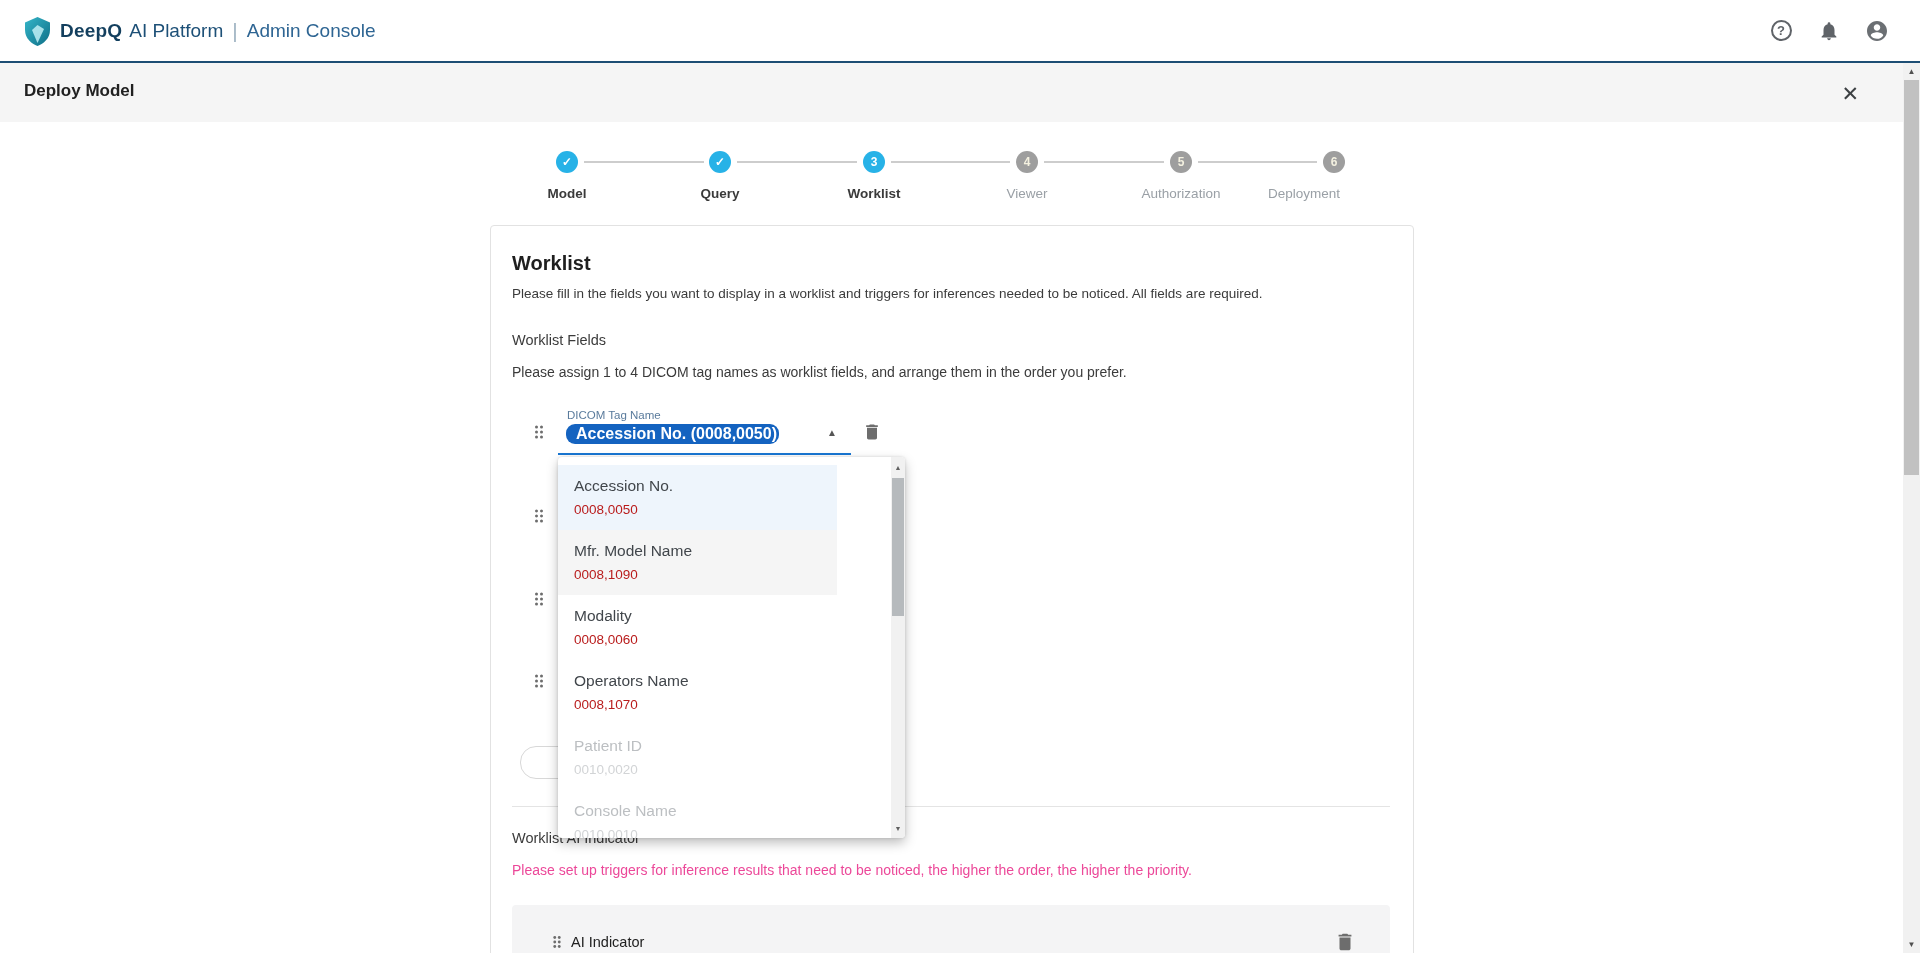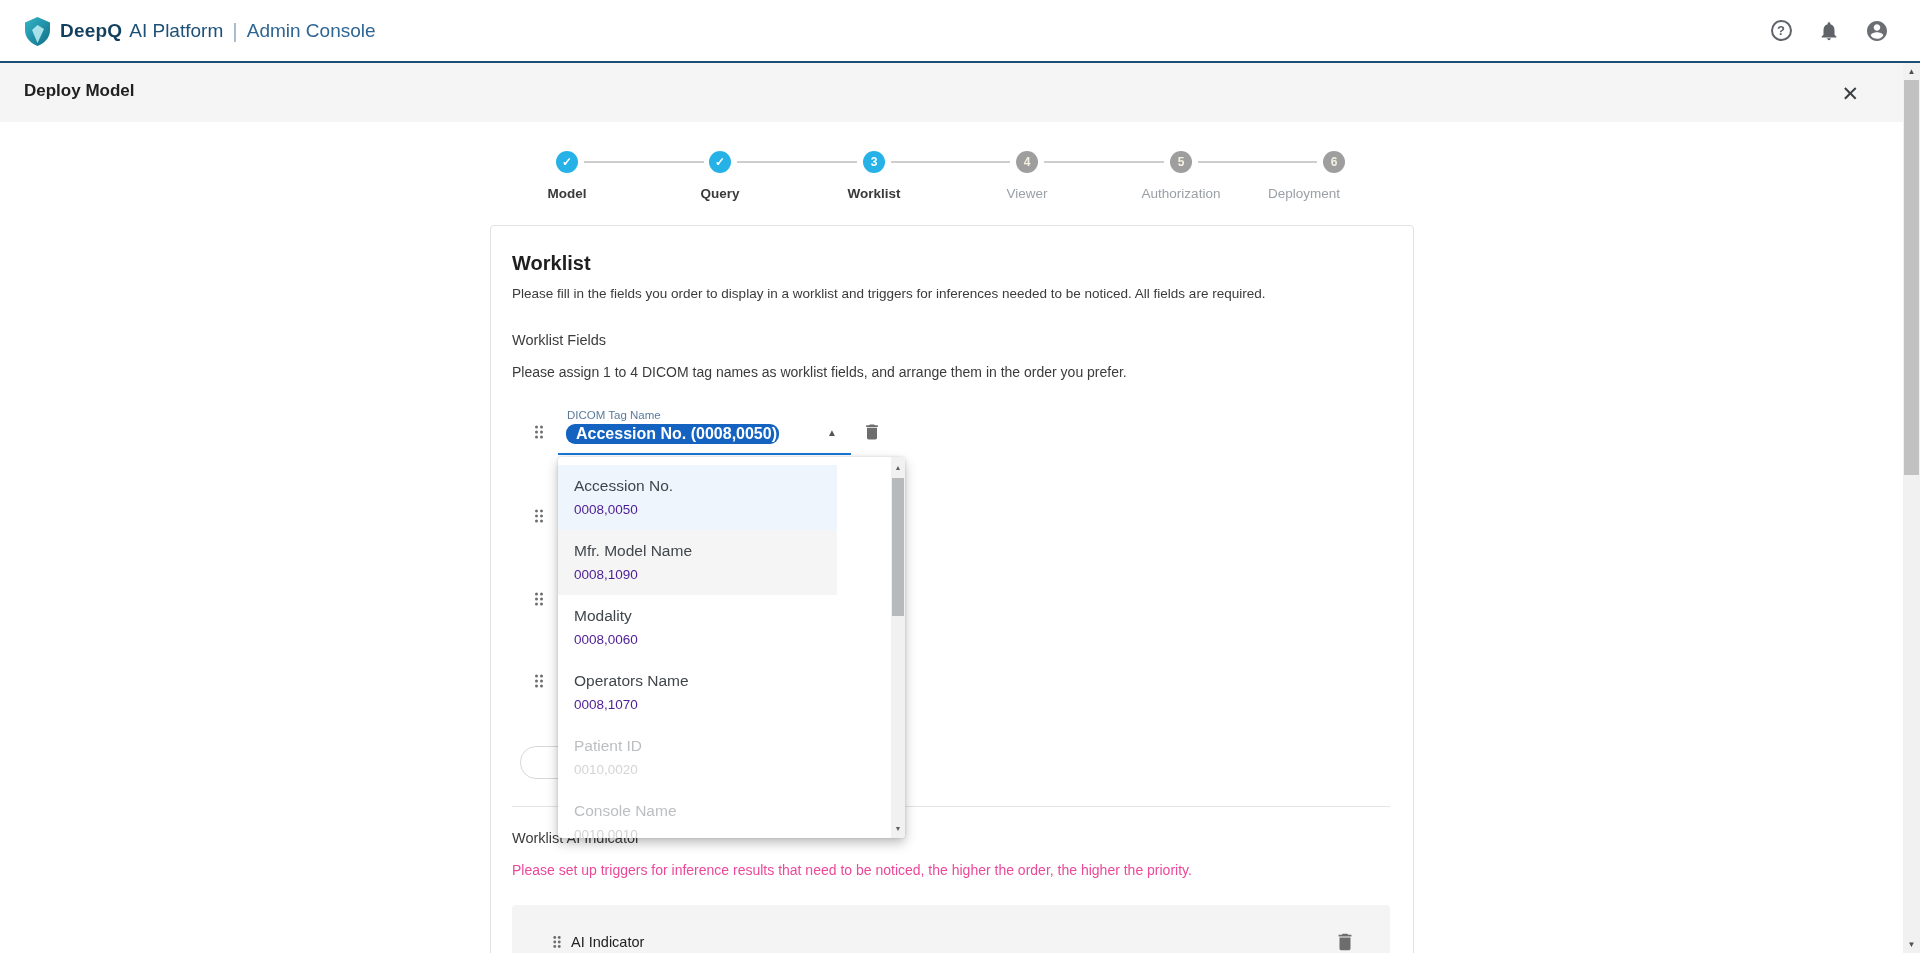--- a/index.html
+++ b/index.html
@@ -65,21 +65,21 @@
 
   .ai-panel{position:absolute;left:512px;top:905px;width:878px;height:130px;background:#f4f4f5;border-radius:4px;}
   .ai-row-label{position:absolute;left:571px;top:934px;font-size:14.5px;color:#212121;}
 
   
   .menu{position:absolute;left:558px;top:457px;width:347px;height:381px;background:#fff;border-radius:4px;
         box-shadow:0 5px 12px rgba(0,0,0,.26),0 0 3px rgba(0,0,0,.14);z-index:30;overflow:hidden;}
   .menu-items{position:absolute;left:0;top:8px;width:279px;}
   .menu-item{height:65px;padding:10px 10px 0 16px;box-sizing:border-box;cursor:pointer;}
   .menu-item .mi-name{font-size:15.5px;color:#41464b;line-height:22px;}
-  .menu-item .mi-tag{font-size:13.5px;color:#4c1d95;line-height:19px;margin-top:3px;}
+  .menu-item .mi-tag{font-size:13.5px;color:#b91c1c;line-height:19px;margin-top:3px;}
   .menu-item.selected{background:#eef5fc;}
   .menu-item.hover{background:#f5f5f5;}
   .menu-item.disabled{cursor:default;}
   .menu-item.disabled .mi-name{color:#bcbfc2;}
   .menu-item.disabled .mi-tag{color:#d2d4d6;}
   .menu-scrollbar{position:absolute;right:0;top:0;width:14px;height:381px;background:#f1f1f1;}
   .msb-arrow{position:absolute;left:0;width:14px;height:14px;display:flex;align-items:center;justify-content:center;font-size:7px;color:#606060;}
   .msb-arrow.up{top:3px;}
   .msb-arrow.down{bottom:3px;}
   .msb-thumb{position:absolute;left:1px;top:21px;width:12px;height:138px;background:#b6babd;}
@@ -162,21 +162,21 @@
     <div class="step-label done" style="left:650px;">Query</div>
     <div class="step-label done" style="left:804px;">Worklist</div>
     <div class="step-label todo" style="left:957px;">Viewer</div>
     <div class="step-label todo" style="left:1111px;">Authorization</div>
     <div class="step-label todo" style="left:1234px;">Deployment</div>
   </div>
 
   <div class="card"></div>
 
   <div class="h-worklist">Worklist</div>
-  <div class="t-desc">Please fill in the fields you order to display in a worklist and triggers for inferences needed to be noticed. All fields are required.</div>
+  <div class="t-desc">Please fill in the fields you want to display in a worklist and triggers for inferences needed to be noticed. All fields are required.</div>
   <div class="t-fields">Worklist Fields</div>
   <div class="t-hint">Please assign 1 to 4 DICOM tag names as worklist fields, and arrange them in the order you prefer.</div>
 
   <div class="drag-handle" style="left:529px;top:422px;">
     <svg width="20" height="20" viewBox="0 0 24 24" fill="#6d6d6d">
         <circle cx="9" cy="6" r="1.8"></circle>
         <circle cx="15" cy="6" r="1.8"></circle>
         <circle cx="9" cy="12" r="1.8"></circle>
         <circle cx="15" cy="12" r="1.8"></circle>
         <circle cx="9" cy="18" r="1.8"></circle>

